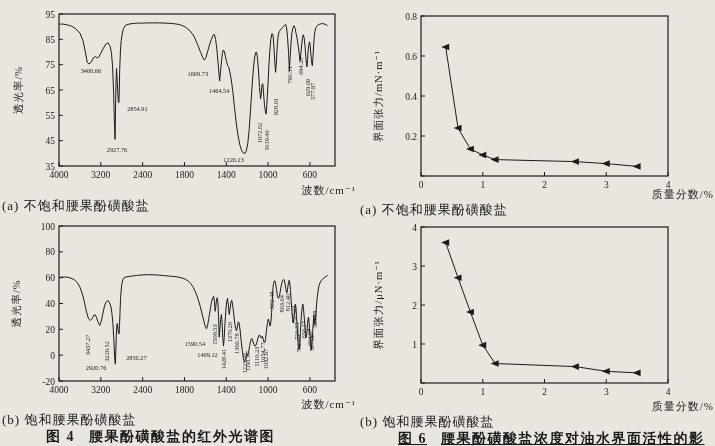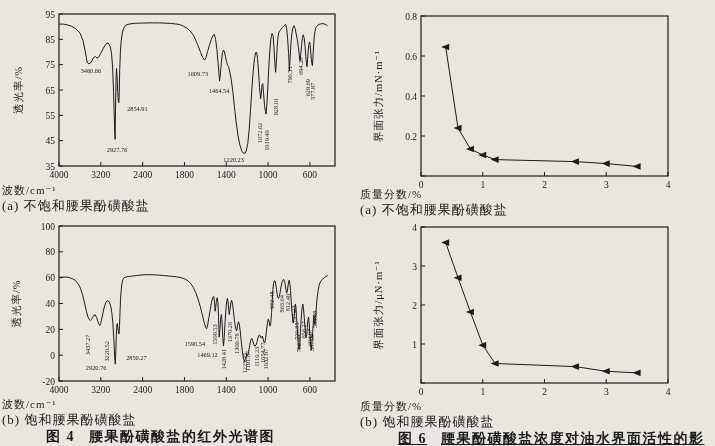--- a/index.html
+++ b/index.html
@@ -3,21 +3,21 @@
 <meta charset="utf-8">
 <style>
   html,body{margin:0;padding:0}
   body{background:#cfccc4;font-family:"Liberation Serif","DejaVu Serif",serif;}
   .page{position:relative;width:715px;height:446px;background:#e9e6e0;overflow:hidden;color:#1b1b1b;}
   .col{position:absolute;top:8px;width:354px;}
   .col-left{left:2px;}
   .col-right{left:360px;}
   svg{display:block;}
   svg text{font-family:"Liberation Serif","DejaVu Serif",serif;fill:#1b1b1b;}
-  .xlabel{ text-align:left;font-size:11px;line-height:12px;margin-top:-2px;letter-spacing:1px;}
+  .xlabel{ text-align:right;font-size:11px;line-height:12px;margin-top:-2px;letter-spacing:1px;}
   .sublabel{font-size:13px;line-height:12px;margin-top:4px;letter-spacing:1px;}
   .block1{margin-top:8px;}
   .block3{margin-top:6px;}
   .figcaption{margin-top:3px;font-size:14px;font-weight:700;letter-spacing:1.5px;padding-left:44px;line-height:16px;}
   .figcaption .fig-title{margin-left:14px;}
   .col-right .figcaption{padding-left:38px;text-decoration:underline;}
 </style>
 </head>
 <body>
 

